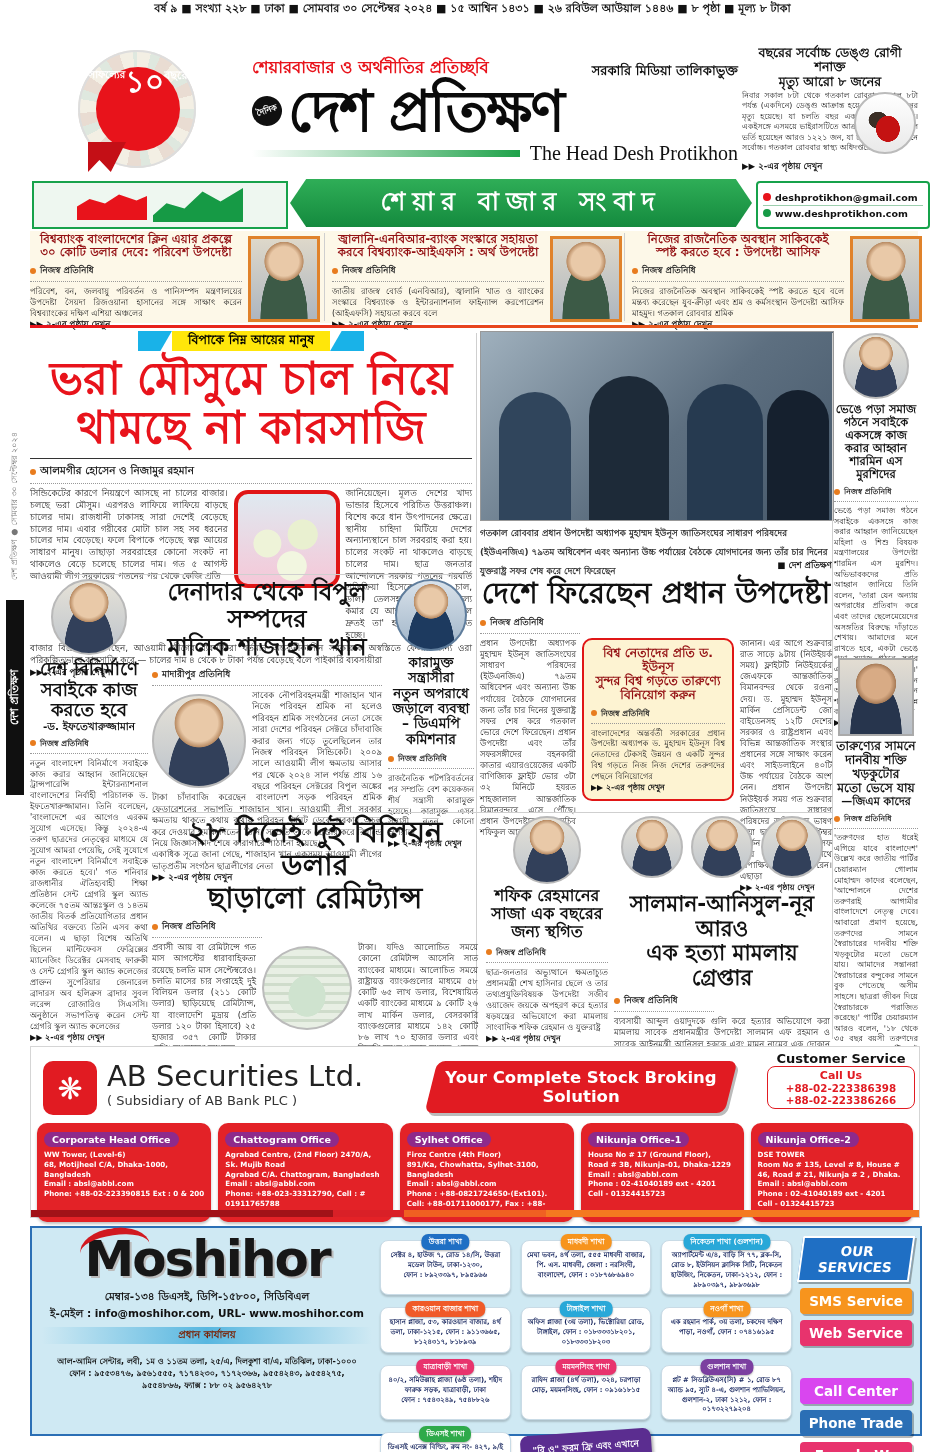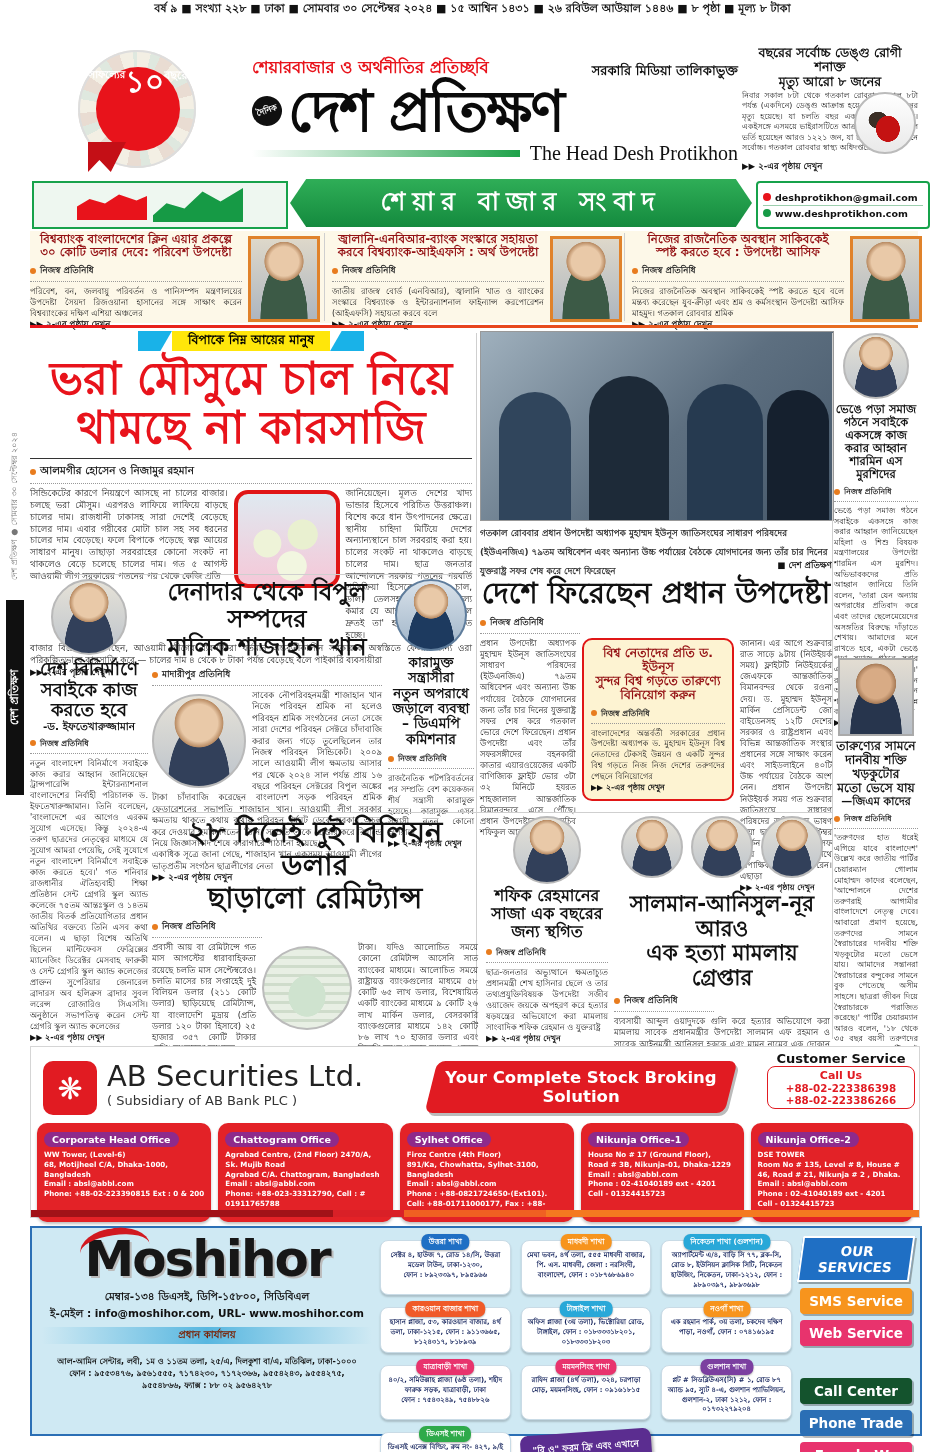--- a/index.html
+++ b/index.html
@@ -46,21 +46,21 @@
   .abpill{display:inline-block;background:#8e2a8b;color:#fff;font-weight:bold;font-size:9.5px;
           border-radius:8px;padding:2px 8px;margin-bottom:3px;}
   .abtxt{font-size:7.1px;line-height:1.38;font-weight:bold;white-space:pre-line;}
   .mbox{background:#fff;border-radius:8px;border:1px solid #c9dbe6;box-shadow:0 2px 2px rgba(0,0,0,.18);
         padding:10px 5px 4px;position:relative;}
   .mpill{position:absolute;top:-7px;left:50%;transform:translateX(-50%);color:#fff;font-weight:bold;
          font-size:7.4px;border-radius:7px;padding:2px 7px;white-space:nowrap;box-shadow:0 1px 2px rgba(0,0,0,.3);}
   .mtxt{font-size:6.8px;line-height:1.45;font-weight:bold;color:#14235c;text-align:center;white-space:pre-line;}
   .spill{color:#fff;font-weight:bold;font-size:13.5px;text-align:center;border-radius:4px;padding:5px 0;
          margin:6px 0;box-shadow:2px 2px 0 rgba(0,0,0,.28);}
-  .svc-0{background:#f7941d;} .svc-1{background:#e8336d;} .svc-2{background:#14532d;margin-top:32px;}
+  .svc-0{background:#f7941d;} .svc-1{background:#e8336d;} .svc-2{background:#d946ef;margin-top:32px;}
   .svc-3{background:#2b6fb5;} .svc-4{background:#e8336d;} .svc-5{background:#2faa4a;}
   .bp-blue{background:#1f6fc4;} .bp-orange{background:#f7941d;} .bp-cyan{background:#29a8d8;}
   .bp-orred{background:#f05a28;} .bp-pink{background:#e8336d;} .bp-red{background:#e02329;}
   .bp-purple{background:#7b3fa0;} .bp-green{background:#2faa4a;}
 </style>
 </head>
 <body>
 
 <div class="page">
 

